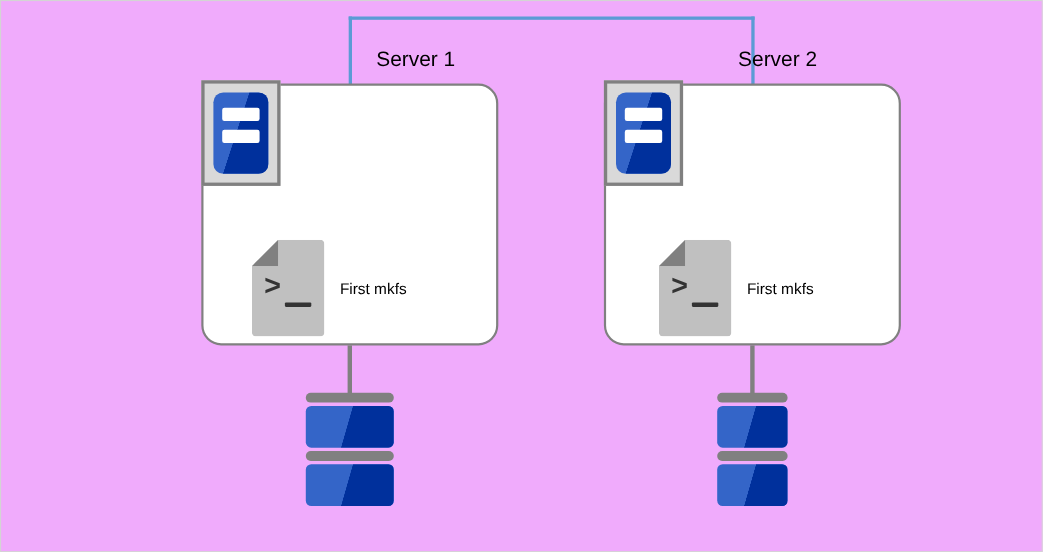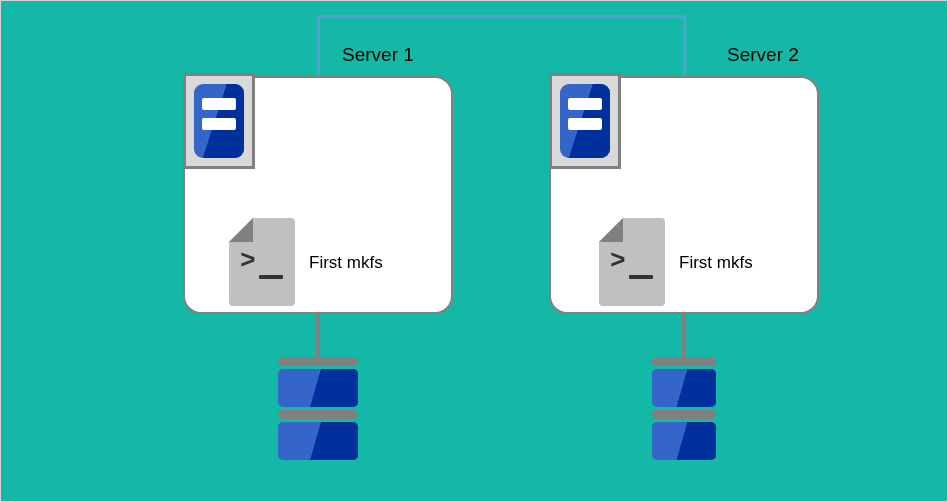--- a/index.html
+++ b/index.html
@@ -7,21 +7,21 @@
     padding: 0;
     background: #ffffff;
   }
   body {
     font-family: "Liberation Sans", sans-serif;
   }
   #canvas {
     position: relative;
     width: 948px;
     height: 502px;
-    background: #14b8a6;
+    background: #f0abfc;
     border: 1px solid #d4d4d4;
     box-sizing: border-box;
     overflow: hidden;
   }
 
   
   .net-h {
     position: absolute;
     background: #5b9bd5;
   }
@@ -126,21 +126,21 @@
   .script-underscore {
     position: absolute;
     left: 30px;
     top: 57px;
     width: 24px;
     height: 4px;
     background: #333333;
     border-radius: 1px;
   }
   .script-label {
-    font-size: 17px;
+    font-size: 14px;
     color: #000000;
     margin-left: 14px;
     white-space: nowrap;
     line-height: 1;
   }
 
   
   .link-v {
     position: absolute;
     width: 4px;
@@ -218,21 +218,21 @@
     <div class="disk-body">
       <div class="disk-body-dark"></div>
     </div>
     <div class="disk-plate"></div>
     <div class="disk-body">
       <div class="disk-body-dark"></div>
     </div>
   </div>
 
 
-  <div class="server-title" style="left:726px; top:44px;text-align:center;">Server 2</div>
+  <div class="server-title" style="left:670px; top:44px;text-align:center;">Server 2</div>
 
   <div class="server-box" style="left:548px; top:75px; width:270px; height:238px;"></div>
 
   <div class="server-badge" style="left:548px; top:72px;">
     <div class="server-badge-inner">
       <div class="server-badge-dark"></div>
       <div class="server-bar b1"></div>
       <div class="server-bar b2"></div>
     </div>
   </div>

